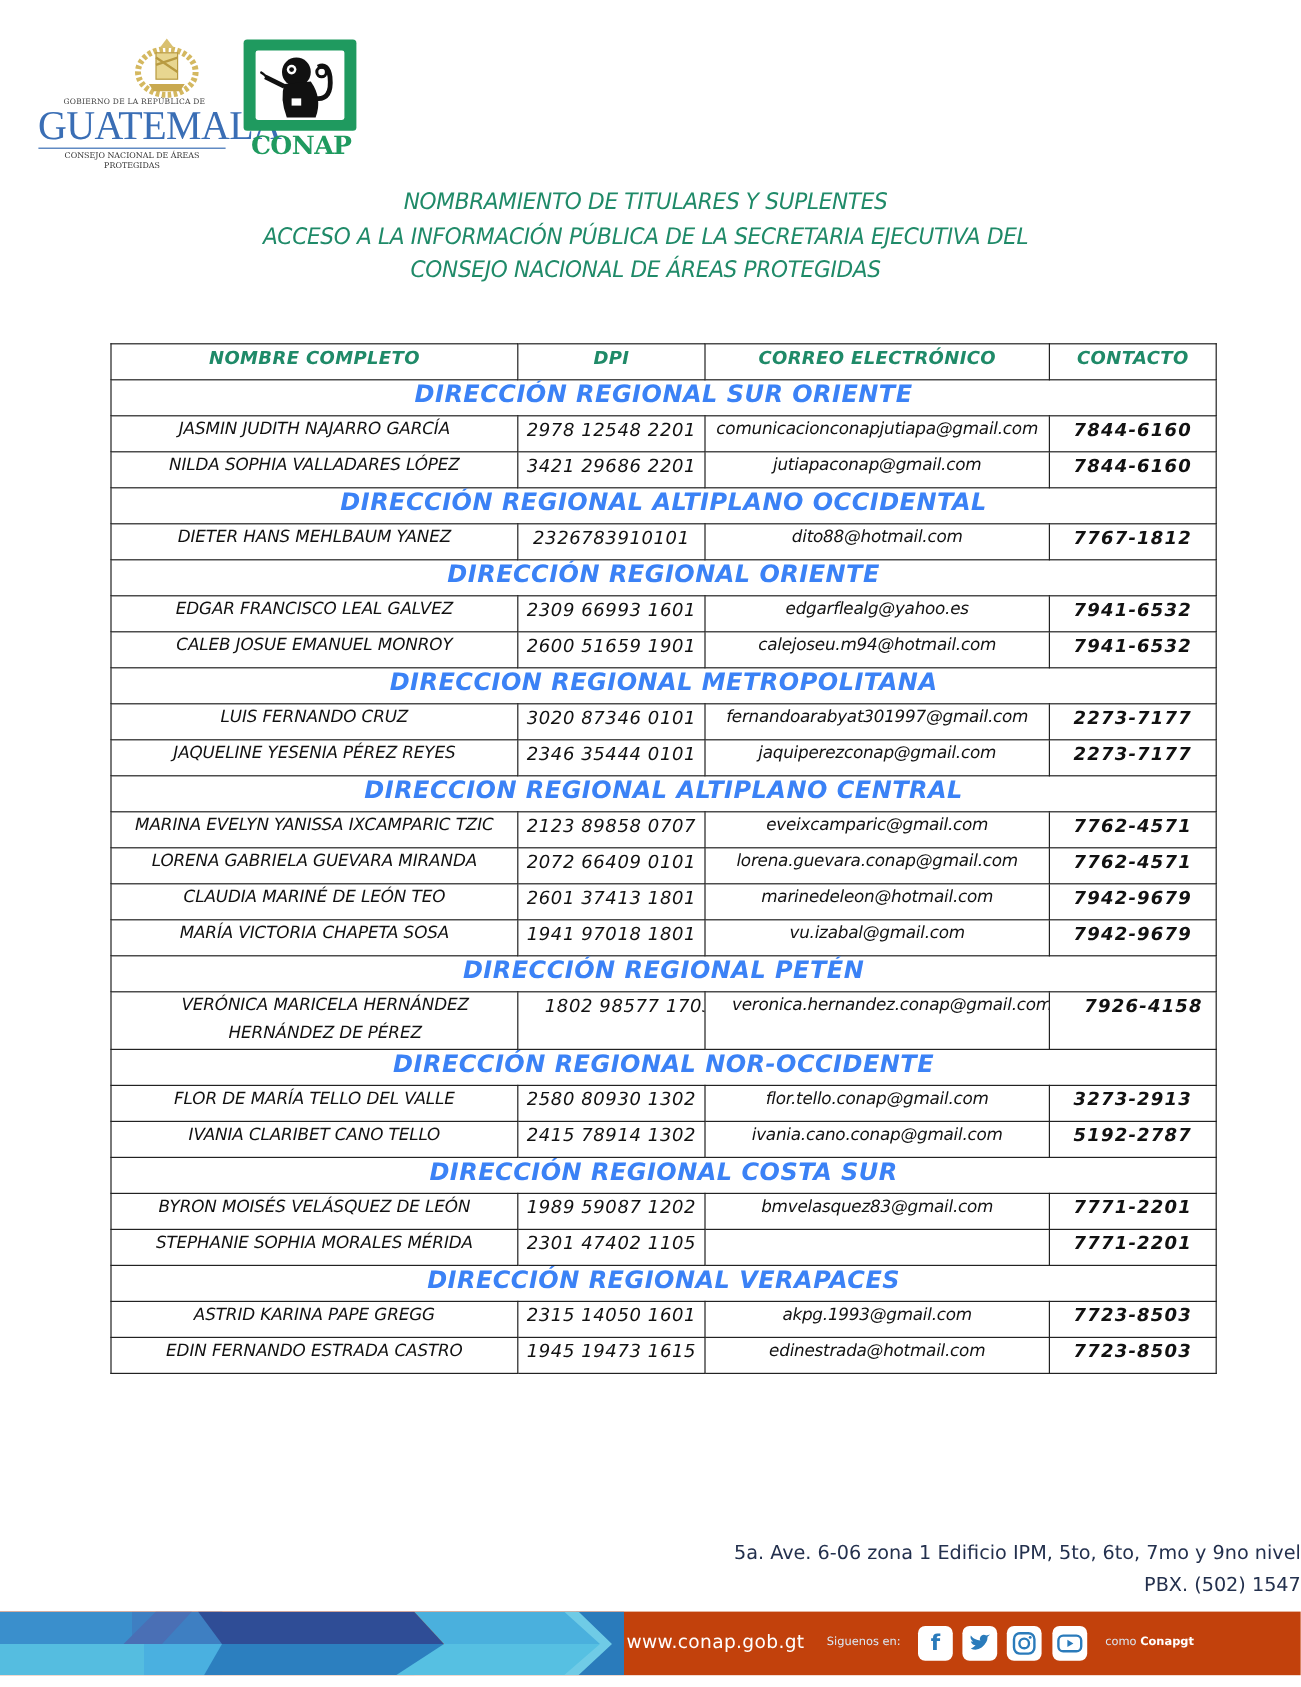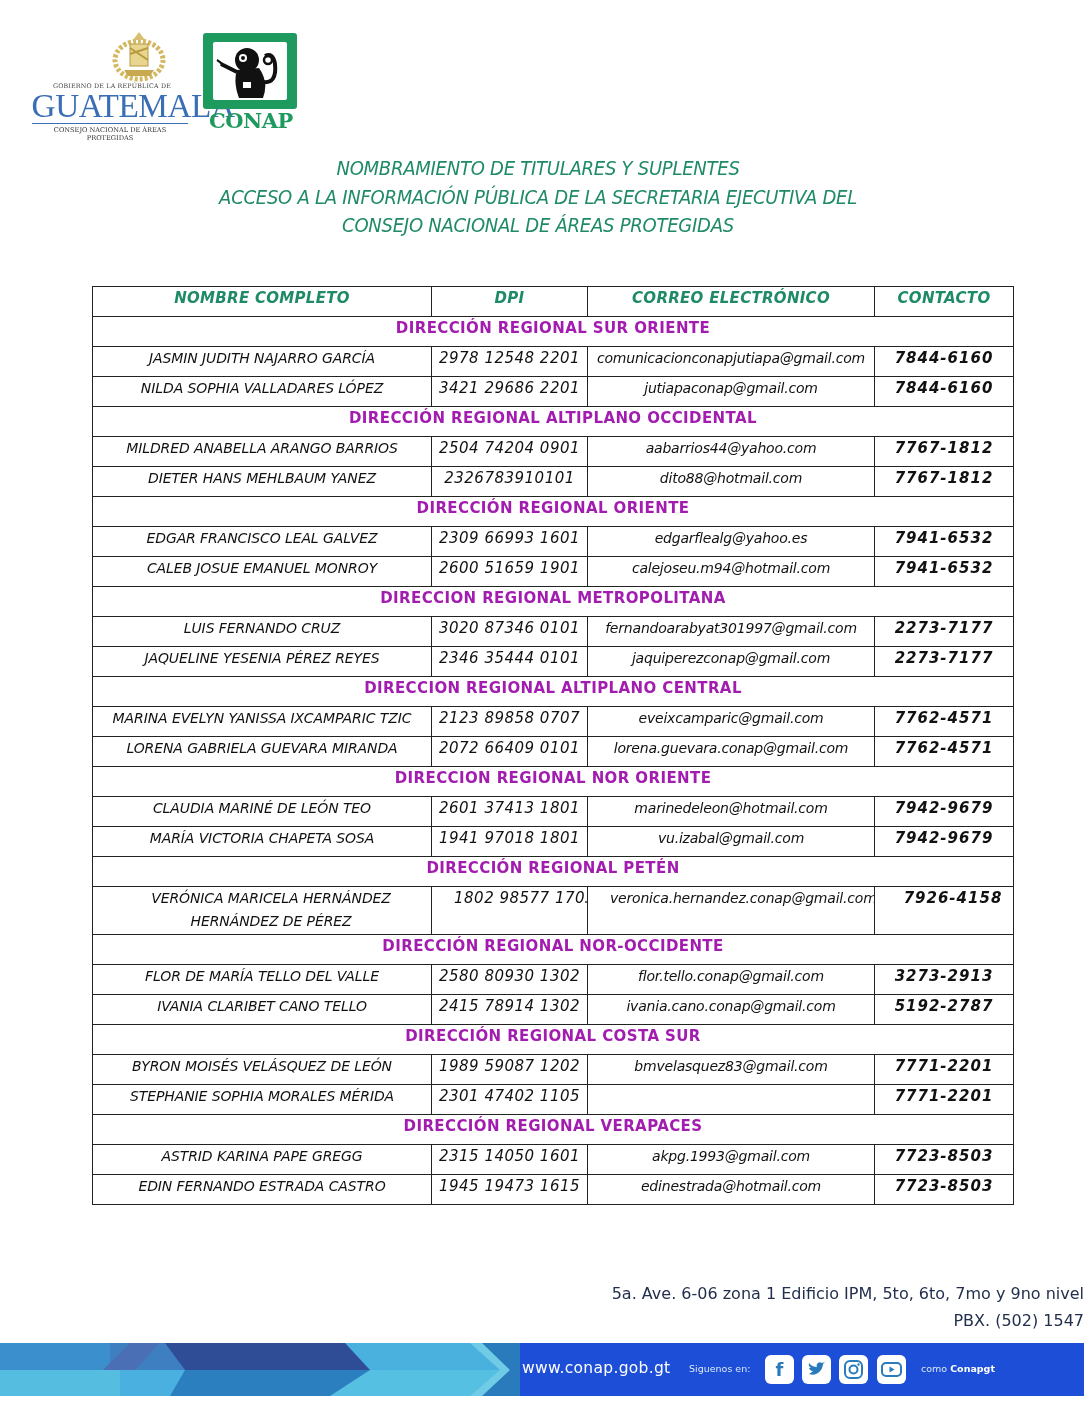--- a/index.html
+++ b/index.html
@@ -37,37 +37,37 @@
   table.roster { position: absolute; left: 92px; top: 286px; width: 921px;
                  border-collapse: collapse; table-layout: fixed; }
   table.roster td, table.roster th { border: 1px solid #222; padding: 0 4px; text-align: center;
                  vertical-align: top; overflow: hidden; white-space: nowrap; }
   table.roster col.c1 { width: 339px; }
   table.roster col.c2 { width: 156px; }
   table.roster col.c3 { width: 287px; }
   table.roster col.c4 { width: 139px; }
   th { height: 29px; line-height: 23px; color: #1f8a68; font-style: italic; font-weight: bold;
        font-size: 15px; letter-spacing: 0.3px; }
-  tr.section td { height: 29px; line-height: 23px; color: #a21caf; font-weight: bold;
-       font-size: 15px; letter-spacing: 0.4px; }
+  tr.section td { height: 29px; line-height: 23px; color: #3b82f6; font-style: italic; font-weight: bold;
+       font-size: 20px; letter-spacing: 0.4px; }
   tr.person td { height: 29px; line-height: 22px; font-style: italic; font-size: 14px; color: #111; }
   tr.person.tall td { height: 47px; padding-left: 22px; }
   tr.person td.name { font-size: 14px; letter-spacing: -0.1px; white-space: normal; line-height: 23px; }
   tr.person td.dpi { font-size: 15px; letter-spacing: 0.5px; }
   tr.person td.email { font-size: 14px; letter-spacing: -0.2px; }
   tr.person td.phone { font-weight: bold; font-size: 15px; letter-spacing: 1px; }
 
   
   .addr { position: absolute; left: 0; width: 1084px; text-align: right; color: #23304d;
           font-family: "DejaVu Sans", sans-serif; font-size: 16px; }
   .addr1 { top: 1284px; }
   .addr2 { top: 1311px; }
 
   .banner { position: absolute; left: 0; top: 1343px; width: 1084px; height: 53px; overflow: hidden;
-            background: #1d4ed8; }
+            background: #c2410c; }
   .banner svg { position: absolute; left: 0; top: 0; }
   .banner .url { position: absolute; left: 522px; top: 16px; color: #fff; font-size: 15.5px;
                  font-family: "DejaVu Sans", sans-serif; letter-spacing: 0.3px; }
   .banner .follow { position: absolute; left: 689px; top: 20px; color: #dbe9f5; font-size: 9.5px; }
   .banner .social { position: absolute; top: 12px; width: 29px; height: 29px; background: #fff;
                     border-radius: 6px; color: #2a7bbb; text-align: center; line-height: 29px;
                     font-weight: bold; font-size: 18px; font-family: "DejaVu Sans", sans-serif; }
   .banner .as { position: absolute; left: 921px; top: 20px; color: #dbe9f5; font-size: 9.5px; }
   .banner .as b { color: #fff; }
 </style>
@@ -141,26 +141,20 @@
       <tr class="person">
         <td class="name">NILDA SOPHIA VALLADARES LÓPEZ</td>
         <td class="dpi">3421 29686 2201</td>
         <td class="email">jutiapaconap@gmail.com</td>
         <td class="phone">7844-6160</td>
       </tr>
       <tr class="section">
         <td colspan="4">DIRECCIÓN REGIONAL ALTIPLANO OCCIDENTAL</td>
       </tr>
       <tr class="person">
-        <td class="name">MILDRED ANABELLA ARANGO BARRIOS</td>
-        <td class="dpi">2504 74204 0901</td>
-        <td class="email">aabarrios44@yahoo.com</td>
-        <td class="phone">7767-1812</td>
-      </tr>
-      <tr class="person">
         <td class="name">DIETER HANS MEHLBAUM YANEZ</td>
         <td class="dpi">2326783910101</td>
         <td class="email">dito88@hotmail.com</td>
         <td class="phone">7767-1812</td>
       </tr>
       <tr class="section">
         <td colspan="4">DIRECCIÓN REGIONAL ORIENTE</td>
       </tr>
       <tr class="person">
         <td class="name">EDGAR FRANCISCO LEAL GALVEZ</td>
@@ -196,23 +190,20 @@
         <td class="name">MARINA EVELYN YANISSA IXCAMPARIC TZIC</td>
         <td class="dpi">2123 89858 0707</td>
         <td class="email">eveixcamparic@gmail.com</td>
         <td class="phone">7762-4571</td>
       </tr>
       <tr class="person">
         <td class="name">LORENA GABRIELA GUEVARA MIRANDA</td>
         <td class="dpi">2072 66409 0101</td>
         <td class="email">lorena.guevara.conap@gmail.com</td>
         <td class="phone">7762-4571</td>
-      </tr>
-      <tr class="section">
-        <td colspan="4">DIRECCION REGIONAL NOR ORIENTE</td>
       </tr>
       <tr class="person">
         <td class="name">CLAUDIA MARINÉ DE LEÓN TEO</td>
         <td class="dpi">2601 37413 1801</td>
         <td class="email">marinedeleon@hotmail.com</td>
         <td class="phone">7942-9679</td>
       </tr>
       <tr class="person">
         <td class="name">MARÍA VICTORIA CHAPETA SOSA</td>
         <td class="dpi">1941 97018 1801</td>

